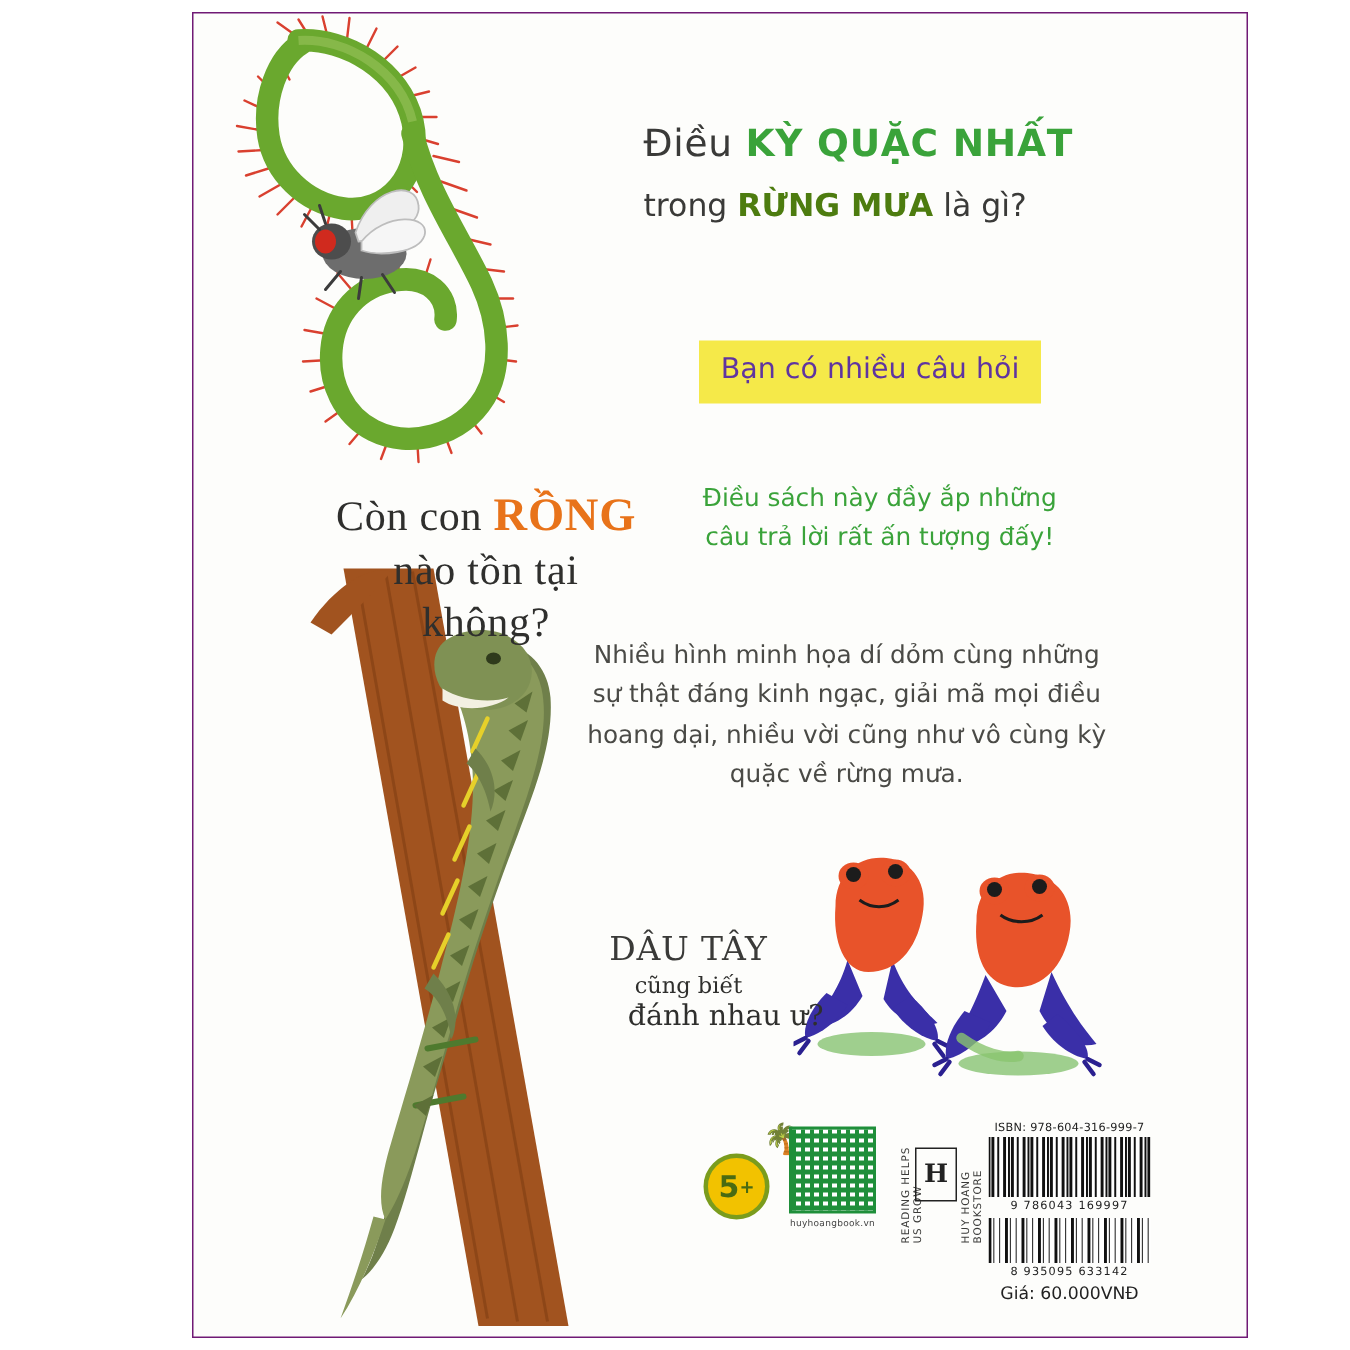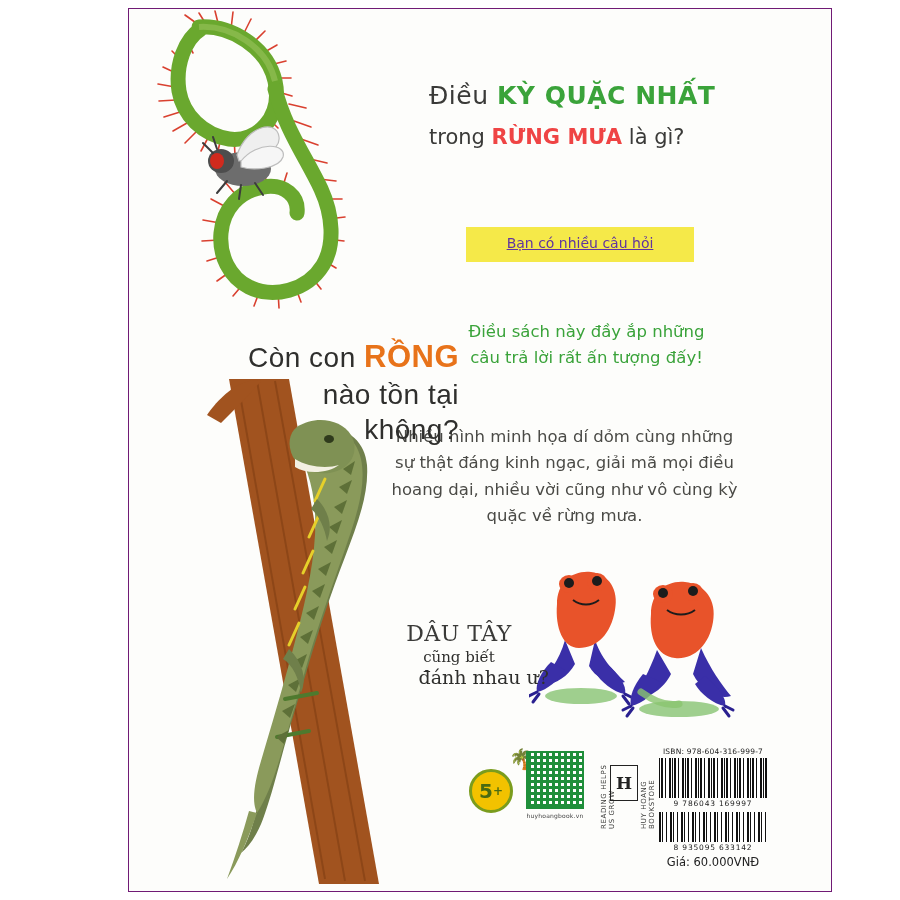--- a/index.html
+++ b/index.html
@@ -49,39 +49,38 @@
     white-space: nowrap;
   }
   .headline .l2 {
     font-size: 21px;
     color: #3a3a38;
     margin-top: 10px;
     margin-left: 0px;
     white-space: nowrap;
   }
   .g-green { color: #3aa33a; font-weight: bold; }
-  .g-purple { color: #ef4444; font-weight: bold; }
+  .g-purple { color: #4d7c0f; font-weight: bold; }
   .g-dark { color: #3a3a38; }
 
   
   .yellow-box {
     position: absolute;
     left: 337px;
     top: 218px;
     width: 228px;
     background: #f5e949;
     padding: 7px 10px 9px 10px;
     box-sizing: border-box;
     text-align: center;
     line-height: 1.35;
   }
   .yellow-box .yl1 {
-    font-size: 14px;
+    font-size: 19px;
     color: #5f34a0;
-    text-decoration: underline;
   }
   .yellow-box .yl2 {
     font-size: 19px;
     color: #5f34a0;
     margin-top: 2px;
   }
 
   
   .green-para {
     position: absolute;
@@ -103,26 +102,26 @@
     text-align: center;
     color: #4a4a46;
     font-size: 16.5px;
     line-height: 1.6;
   }
 
   
   .hand-left {
     position: absolute;
     left: 60px;
-    top: 329px;
+    top: 315px;
     width: 270px;
-    text-align: right;
+    text-align: center;
     color: #2f2f2d;
     line-height: 1.25;
-    font-family: Liberation Sans, sans-serif;
+    font-family: Liberation Serif, serif;
   }
   .hand-left .hl {
     font-size: 28px;
     letter-spacing: 0.5px;
   }
   .hand-left .orange {
     color: #e8731a;
     font-size: 31px;
     font-weight: bold;
   }

